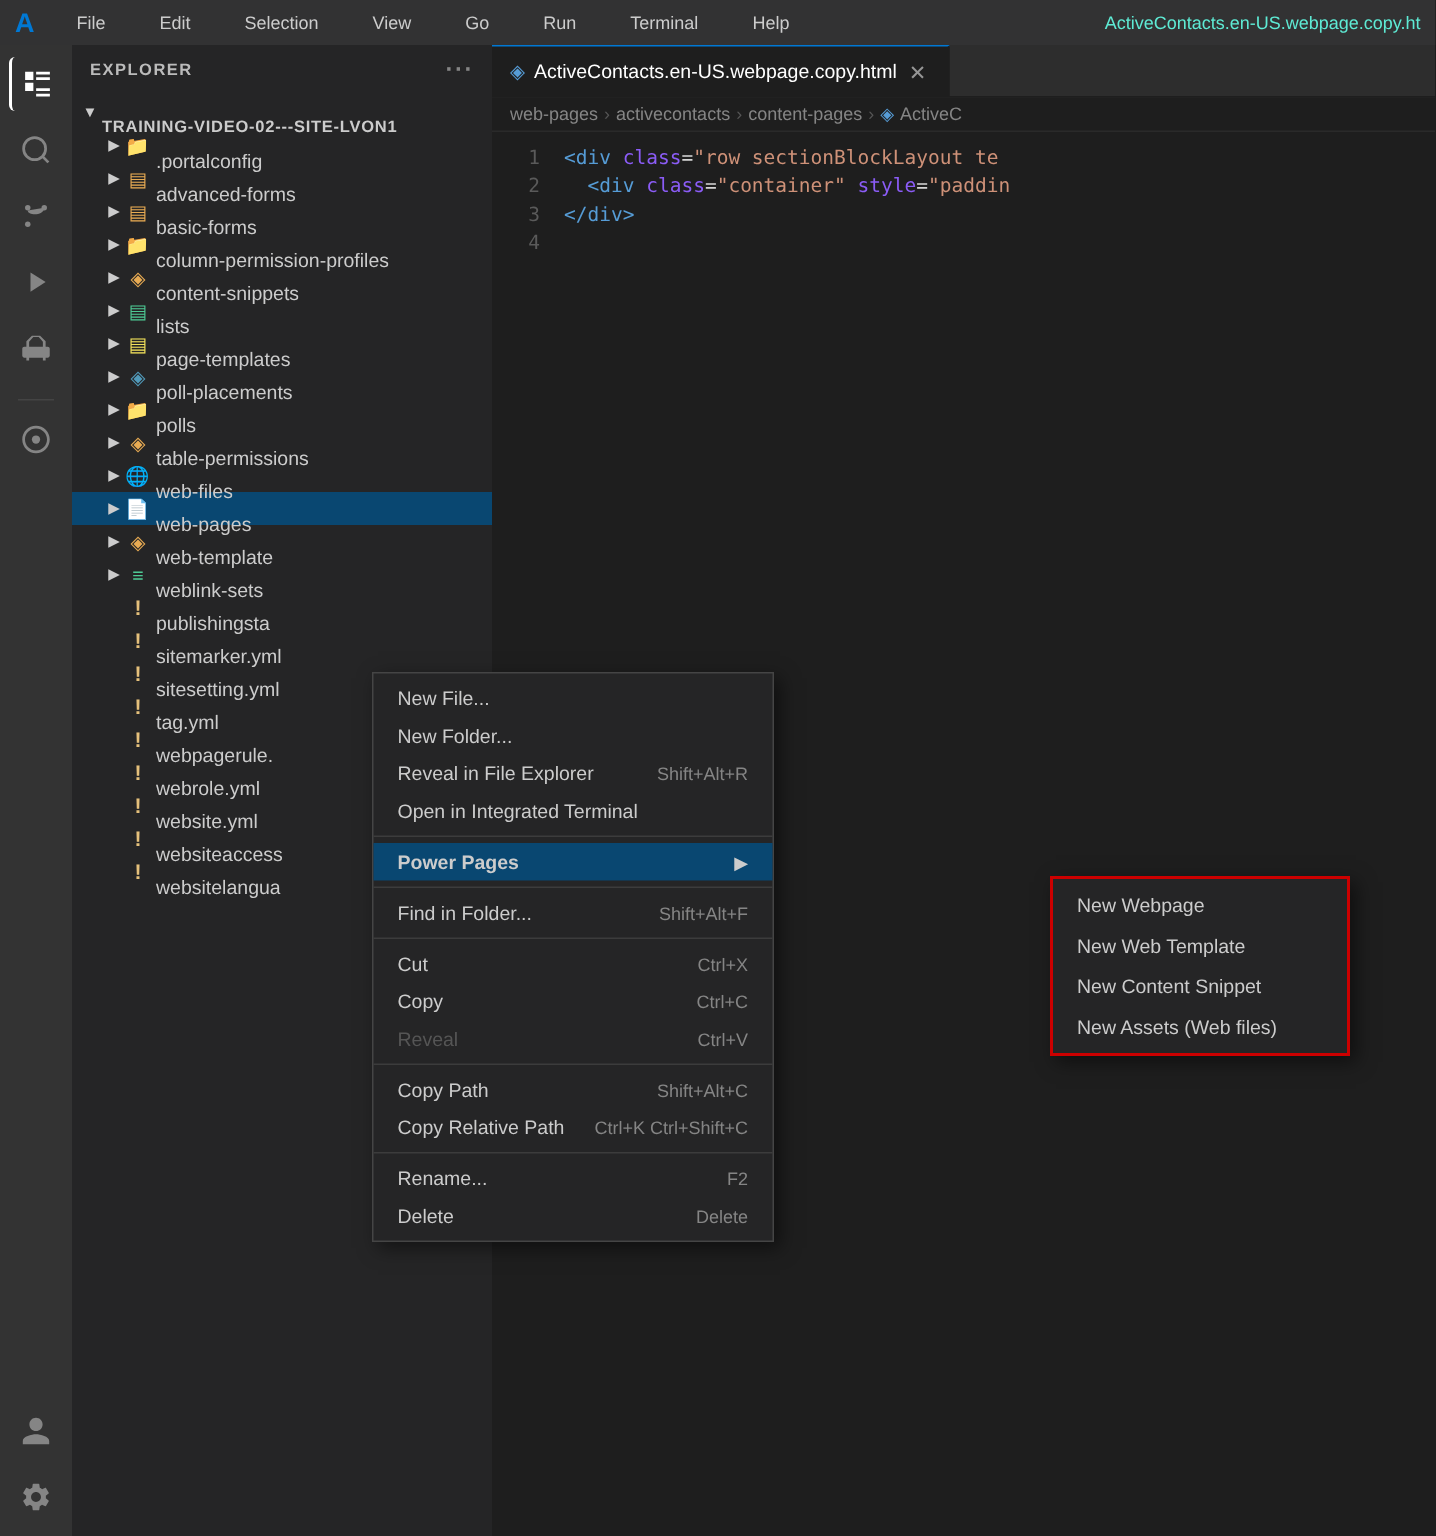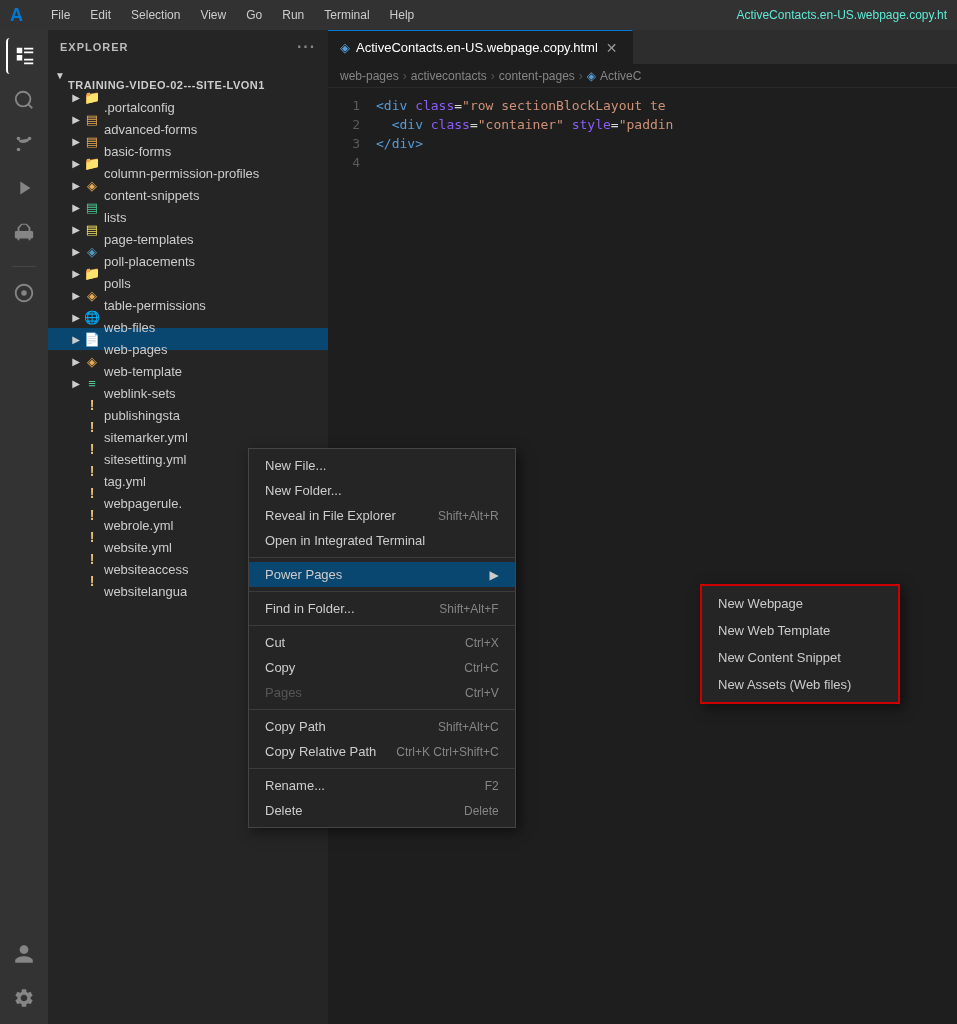--- a/index.html
+++ b/index.html
@@ -25,21 +25,21 @@
       gap: 20px;
       flex-shrink: 0;
     }
     .titlebar-logo {
       color: #0078d4;
       font-size: 18px;
       font-weight: bold;
     }
     .titlebar-menu {
       display: flex;
-      gap: 4px;
+      gap: 20px;
     }
     .titlebar-menu-item {
       padding: 2px 8px;
       color: #cccccc;
       font-size: 12px;
       cursor: pointer;
     }
     .titlebar-filename {
       margin-left: auto;
       color: #5eead4;
@@ -275,21 +275,21 @@
     .context-menu-shortcut {
       color: #858585;
       font-size: 12px;
       margin-left: 20px;
     }
     .context-menu-arrow {
       color: #cccccc;
       font-size: 12px;
     }
     .context-menu-item-label {
-      font-weight: 400;
+      font-weight: 700;
     }
 
     
     .submenu {
       position: absolute;
       background: #252526;
       border: 1px solid #454545;
       box-shadow: 4px 4px 12px rgba(0,0,0,0.5);
       min-width: 200px;
       padding: 4px 0;
@@ -605,21 +605,21 @@
 
     <div class="context-menu-item">
       <span>Cut</span>
       <span class="context-menu-shortcut">Ctrl+X</span>
     </div>
     <div class="context-menu-item">
       <span>Copy</span>
       <span class="context-menu-shortcut">Ctrl+C</span>
     </div>
     <div class="context-menu-item disabled">
-      <span>Pages</span>
+      <span>Reveal</span>
       <span class="context-menu-shortcut">Ctrl+V</span>
     </div>
     <div class="context-menu-separator"></div>
 
     <div class="context-menu-item">
       <span>Copy Path</span>
       <span class="context-menu-shortcut">Shift+Alt+C</span>
     </div>
     <div class="context-menu-item">
       <span>Copy Relative Path</span>

